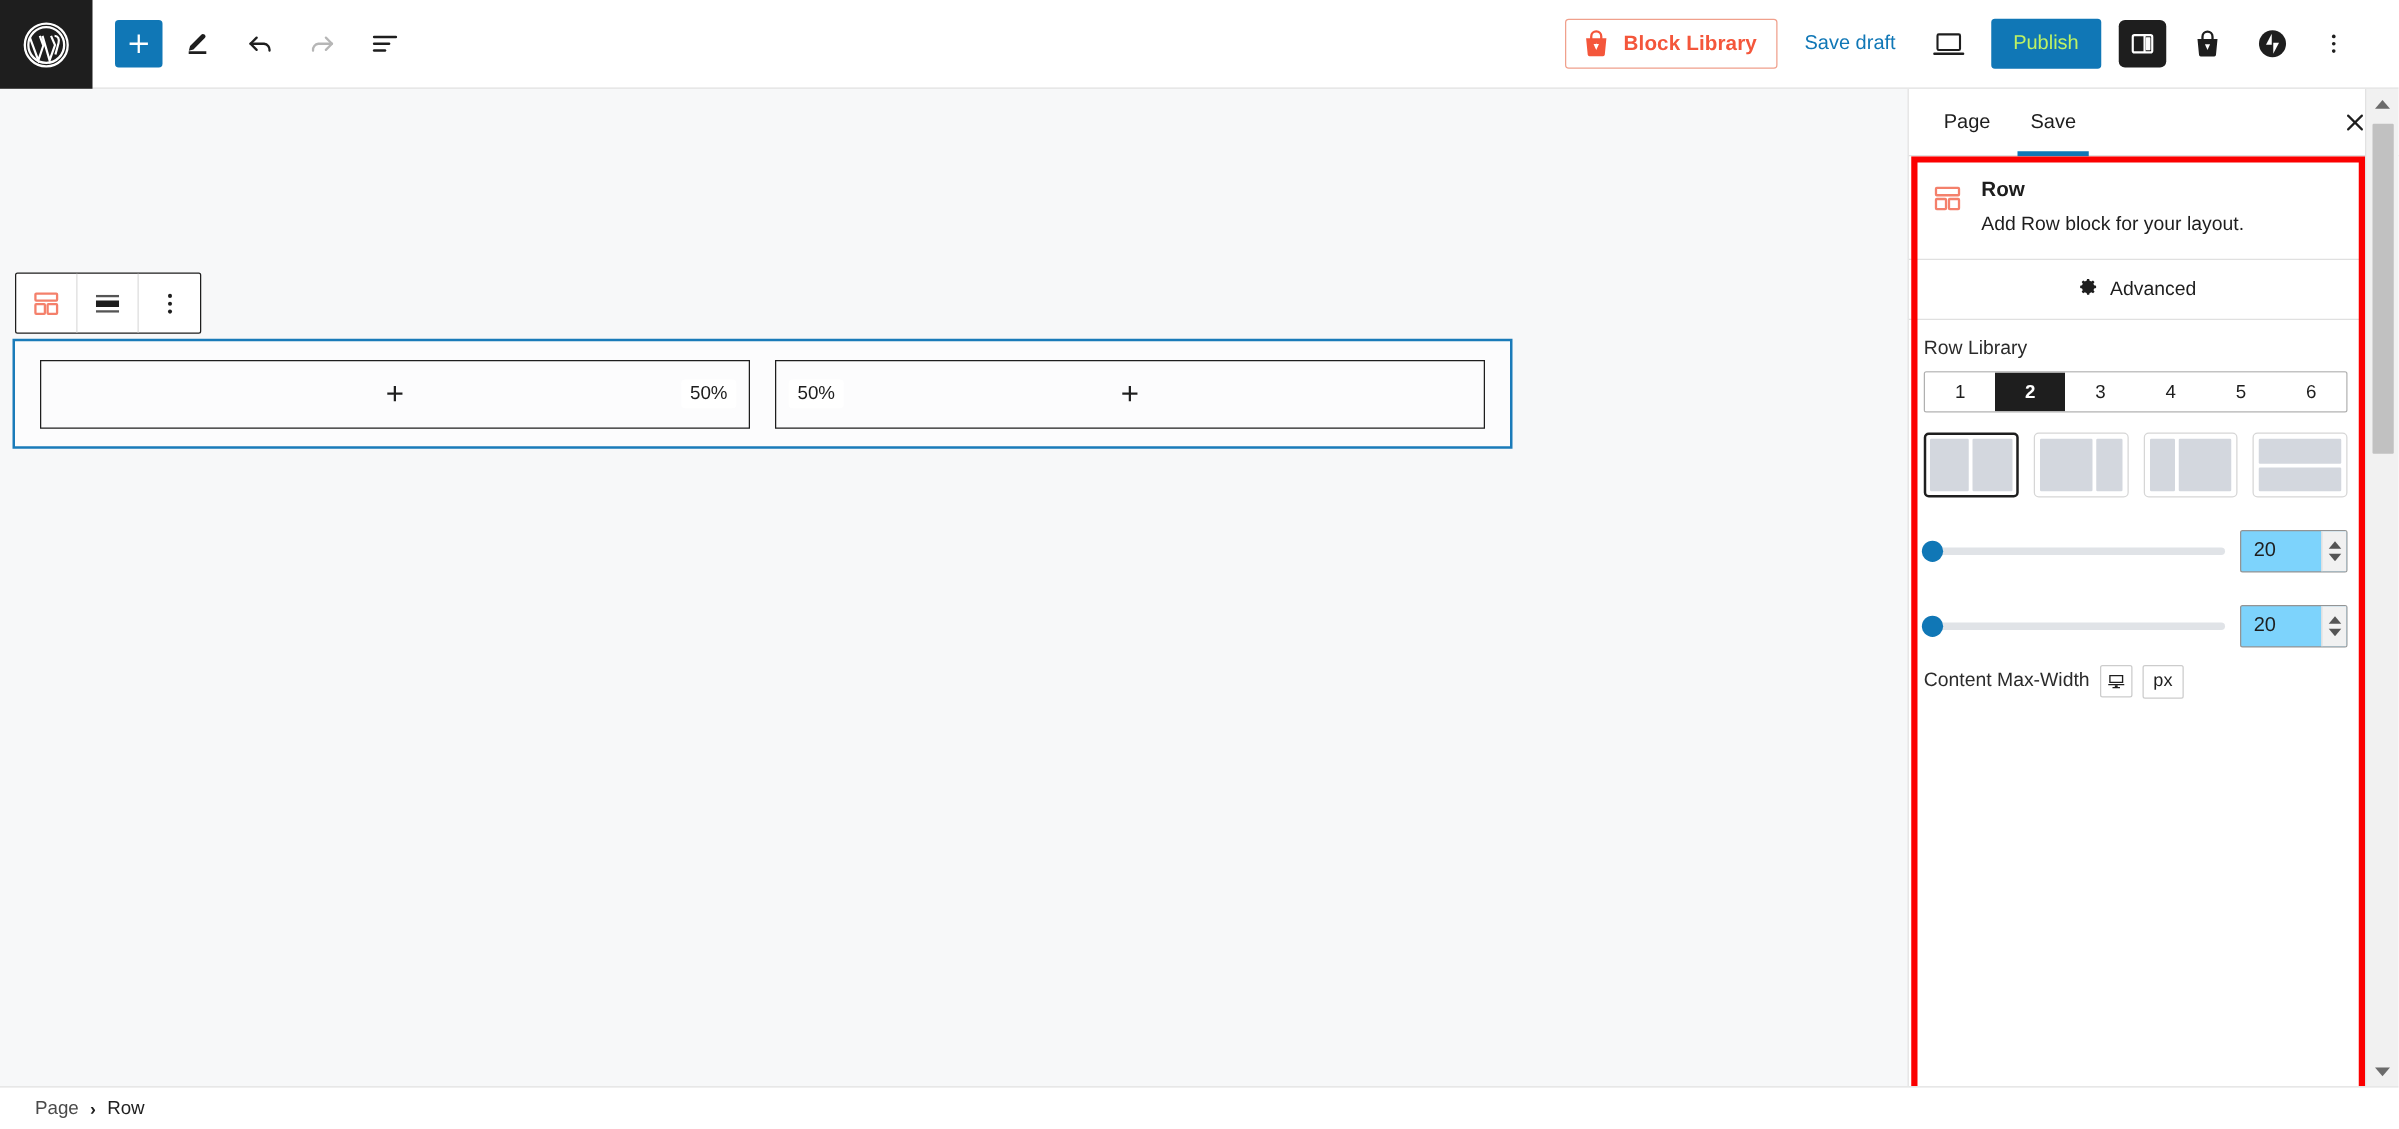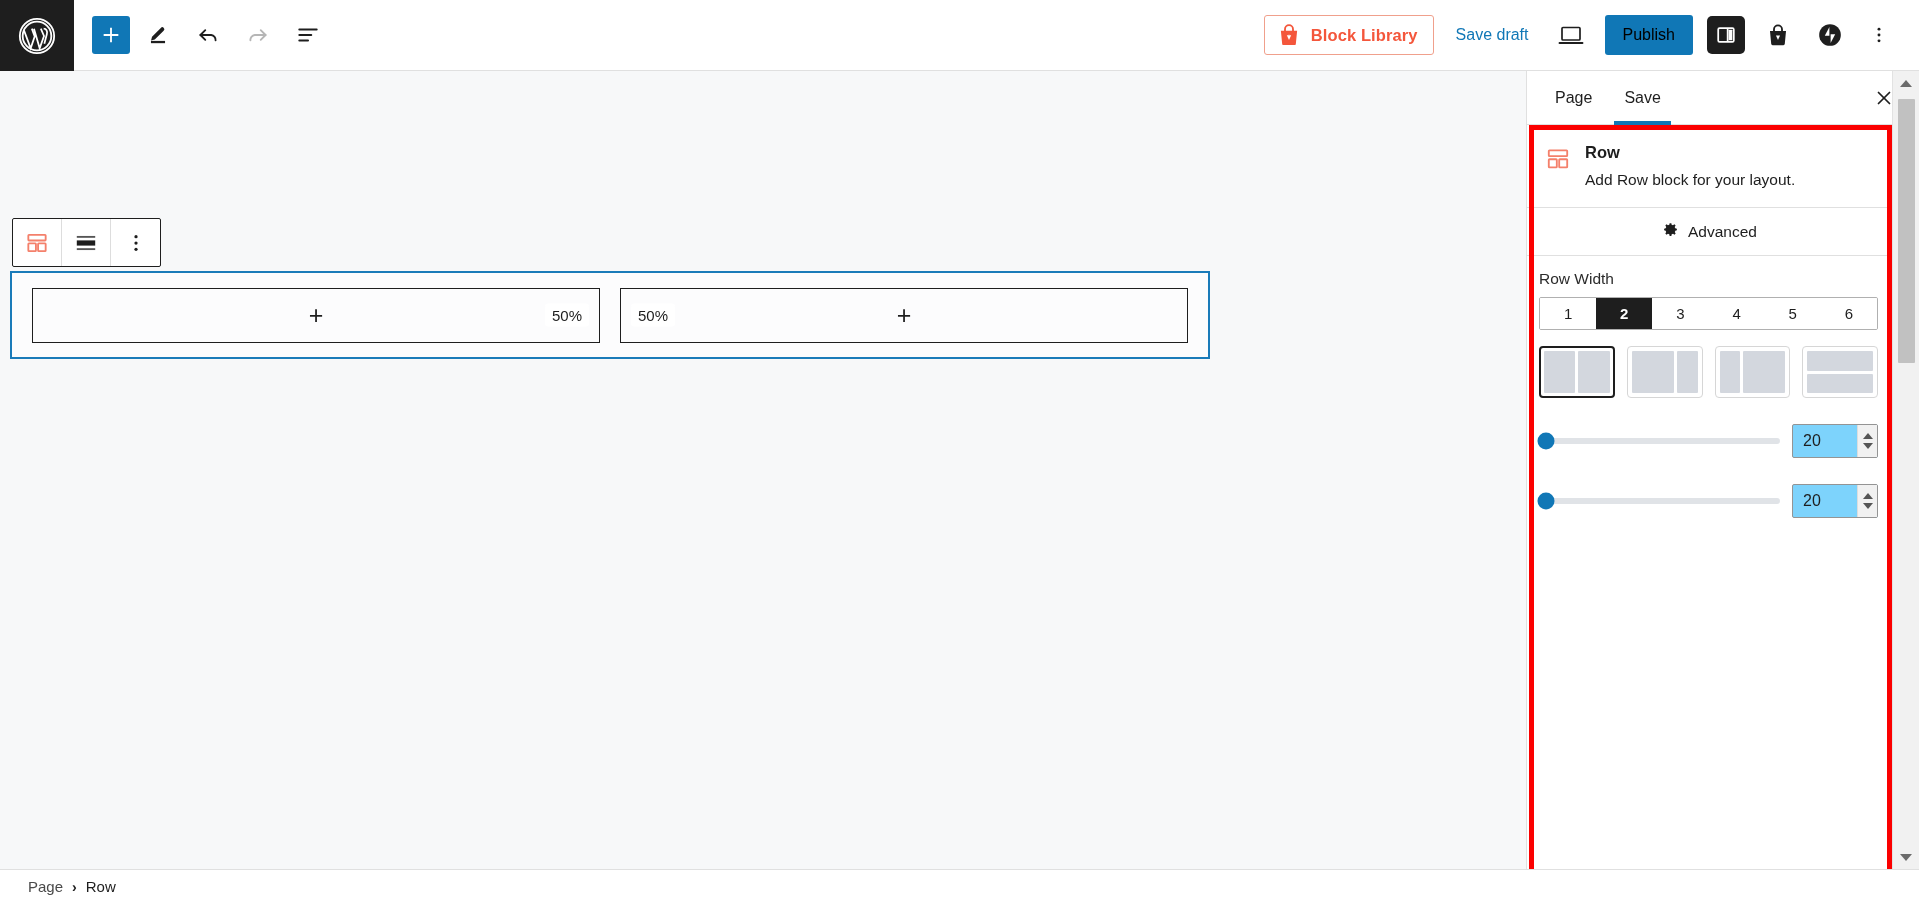--- a/index.html
+++ b/index.html
@@ -38,21 +38,21 @@
     width: 38px; height: 38px; border-radius: 3px;
     background: #1077b6; display:flex; align-items:center; justify-content:center;
     cursor: pointer;
   }
   .tb-add svg { width: 22px; height: 22px; fill: #fff; }
   .tb-disabled svg { opacity: .32; }
 
   .topbar-spacer { flex: 1; }
   .topbar-right {
     display: flex; align-items: center; gap: 14px;
-    padding-right: 24px;
+    padding-right: 36px;
   }
   .block-library-btn {
     display: flex; align-items: center; gap: 9px;
     border: 1px solid #f0a08c; border-radius: 3px;
     background: #fff; height: 40px; padding: 0 15px 0 11px;
     cursor: pointer;
   }
   .block-library-btn .bl-label {
     color: #f4563b; font-size: 16.5px; font-weight: bold;
     letter-spacing: .1px; white-space: nowrap;
@@ -62,21 +62,21 @@
     color: #1077b6; font-size: 16px; cursor: pointer;
     background: none; border: none; white-space: nowrap;
     padding: 6px 8px;
   }
   .view-btn {
     width: 40px; height: 40px; display:flex; align-items:center; justify-content:center;
     cursor: pointer; background:none; border:none;
   }
   .view-btn svg { width: 26px; height: 22px; }
   .publish-btn {
-    background: #1077b6; color: #000000; border: none; border-radius: 3px;
+    background: #1077b6; color: #bef264; border: none; border-radius: 3px;
     height: 40px; padding: 0 18px; font-size: 16px; cursor: pointer;
     white-space: nowrap;
   }
   .sq-btn {
     width: 38px; height: 38px; border-radius: 5px;
     background: #1e1e1e; display:flex; align-items:center; justify-content:center;
     cursor: pointer;
   }
   .sq-btn svg { width: 22px; height: 22px; }
   .icon-btn {
@@ -492,21 +492,21 @@
                 <svg viewBox="0 0 24 24" fill="#1e1e1e">
                   <path d="M12 8.4a3.6 3.6 0 1 0 0 7.2 3.6 3.6 0 0 0 0-7.2zm0 5.4a1.8 1.8 0 1 1 0-3.6 1.8 1.8 0 0 1 0 3.6z"></path>
                   <path d="M21 13.2v-2.4l-2.3-.5a6.9 6.9 0 0 0-.8-1.9l1.3-2-1.7-1.7-2 1.3a6.9 6.9 0 0 0-1.9-.8L13.2 3h-2.4l-.5 2.2a6.9 6.9 0 0 0-1.9.8l-2-1.3-1.7 1.7 1.3 2a6.9 6.9 0 0 0-.8 1.9L3 10.8v2.4l2.2.5c.2.7.5 1.3.8 1.9l-1.3 2 1.7 1.7 2-1.3c.6.4 1.2.6 1.9.8l.5 2.2h2.4l.5-2.2c.7-.2 1.3-.4 1.9-.8l2 1.3 1.7-1.7-1.3-2c.4-.6.6-1.2.8-1.9z"></path>
                 </svg>
               </span>
               <span>Advanced</span>
             </button>
           </div>
 
           <div class="section">
-            <div class="field-label">Row Width</div>
+            <div class="field-label">Row Library</div>
             <div class="btn-group">
               <button class="btn-group-item">1</button>
               <button class="btn-group-item active">2</button>
               <button class="btn-group-item">3</button>
               <button class="btn-group-item">4</button>
               <button class="btn-group-item">5</button>
               <button class="btn-group-item">6</button>
             </div>
           </div>
 
@@ -556,20 +556,33 @@
                 <span class="num-spin">
                   <span class="caret up"></span>
                     <span class="caret down"></span>
                 </span>
               </div>
             </div>
           </div>
 
 
           <div class="section">
+            <div class="field-label">
+              <span>Content Max-Width</span>
+              <span class="resp-icon">
+                <svg viewBox="0 0 24 24" fill="#1e1e1e">
+                  <path d="M3.6 4.4h16.8v9.6H3.6z"></path>
+                    <path d="M2.4 15.2h19.2v1.5H2.4z"></path>
+                  <path d="M10.3 16.7h3.4v2.3h-3.4z"></path>
+                    <path d="M7.5 19h9v1.4h-9z"></path>
+                  <path d="M5.2 5.9h13.6v6.6H5.2z" fill="#fff"></path>
+                </svg>
+              </span>
+              <span class="unit-chip">px</span>
+            </div>
           </div>
 
           <div style="height:20px"></div>
         </div>
       </div>
 
       <div class="sb-scrollbar">
         <div class="sb-arrow">
             <span class="caret up"></span>
           </div>

